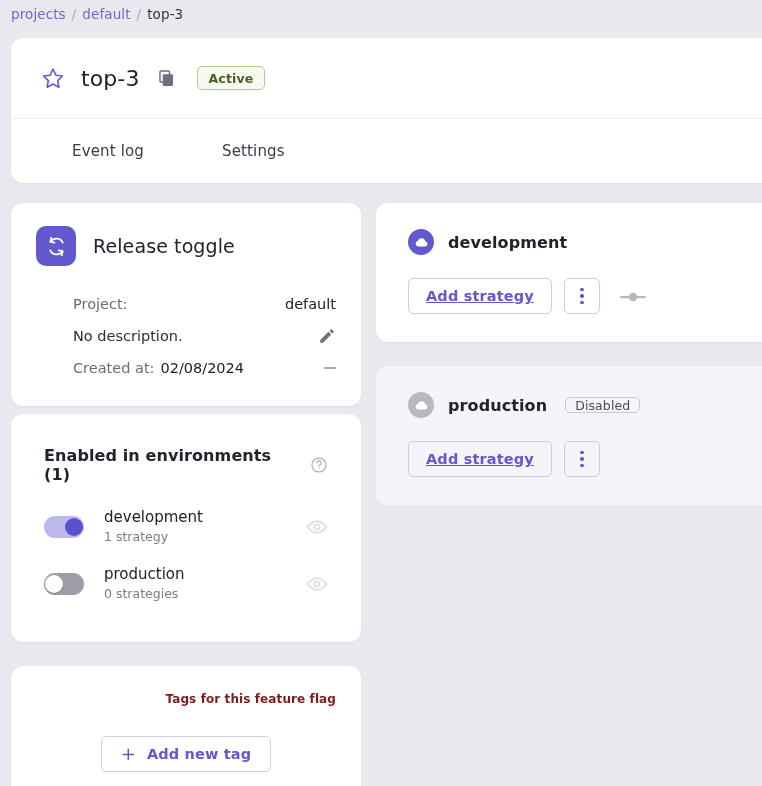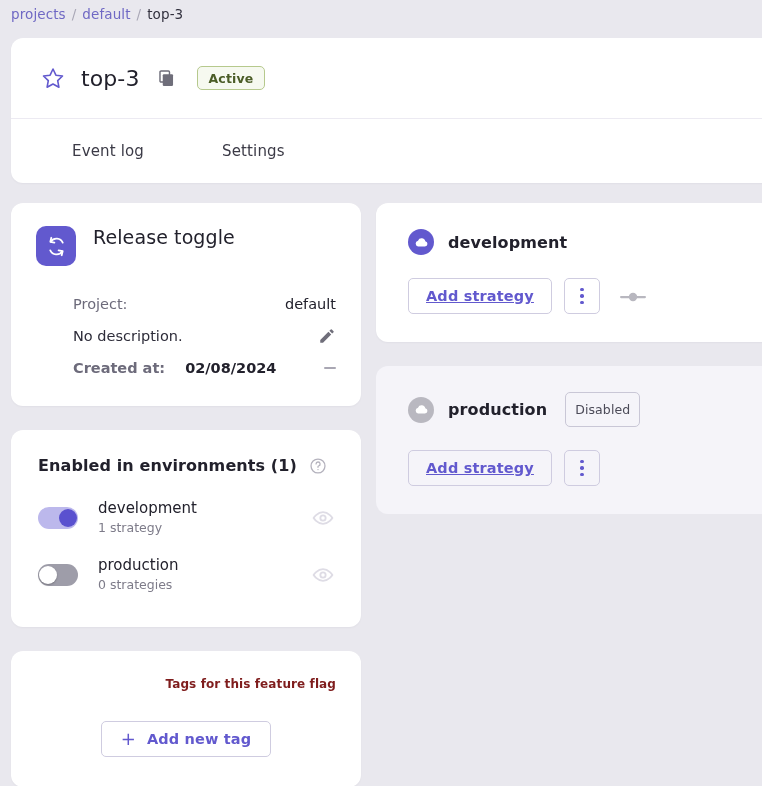--- a/index.html
+++ b/index.html
@@ -64,43 +64,43 @@
   
   .left-col { position: absolute; left: 11px; top: 203px; width: 350px; }
 
   .card {
     background: #ffffff; border-radius: 12px;
     box-shadow: 0 1px 2px rgba(30,30,60,.04);
   }
 
   
   .rt-card { padding: 23px 25px 22px 25px; }
-  .rt-head { display: flex; gap: 17px; margin-bottom: 22px; }
+  .rt-head { display: flex; align-items: center; gap: 17px; margin-bottom: 22px; }
   .rt-icon {
     width: 40px; height: 40px; border-radius: 10px; background: #6259ce;
     display: flex; align-items: center; justify-content: center; flex: none;
   }
   .rt-title { font-size: 19px; color: #22212c; letter-spacing: .1px; }
   .rt-row {
     display: flex; align-items: center; justify-content: space-between;
     min-height: 32px; padding: 6px 0; font-size: 14.5px; margin-left: 37px;
   }
   .rt-label { color: #6d6b7b; }
   .rt-value { color: #22212c; }
   .rt-desc { color: #2e2d3a; font-size: 14.5px; }
   .pencil-icon { width: 18px; height: 18px; cursor: pointer; }
   .dash-icon {
     display: inline-block; width: 12px; height: 2px; background: #a9a7b3; border-radius: 1px;
   }
-  .rt-created { display: flex; align-items: flex-end; gap: 20px; font-weight: bold; }
+  .rt-created { display: flex; align-items: flex-end; gap: 6px; }
   .rt-created .lbl { color: #6d6b7b; }
   .rt-created .val { color: #22212c; }
 
   
-  .env-card { margin-top: 24px; padding: 2px; }
+  .env-card { margin-top: 8px; padding: 8px; }
   .env-head {
     display: flex; align-items: center; gap: 12px;
     padding: 24px 25px 10px 25px;
   }
   .env-head-title { font-size: 16px; font-weight: 700; color: #22212c; letter-spacing: .1px; }
   .help-icon { width: 18px; height: 18px; cursor: pointer; }
   .env-list { padding: 4px 25px 22px 25px; }
   .env-item { display: flex; align-items: center; padding: 9px 0; }
   .switch { width: 40px; height: 22px; border-radius: 11px; position: relative; flex: none; cursor: pointer; }
   .switch .knob {
@@ -137,21 +137,21 @@
   .ep-head { display: flex; align-items: center; gap: 14px; margin-bottom: 23px; }
   .cloud-badge {
     width: 26px; height: 26px; border-radius: 50%; flex: none;
     display: flex; align-items: center; justify-content: center;
   }
   .cloud-badge.on { background: #6259ce; }
   .cloud-badge.off { background: #b9b8c0; }
   .ep-name { font-size: 16px; font-weight: 700; color: #22212c; letter-spacing: .1px; }
   .badge-disabled {
     display: inline-flex; align-items: center; justify-content: center;
-    height: 35px; padding: 0 9px; margin-left: 4px;
+    height: 16px; padding: 0 9px; margin-left: 4px;
     border: 1px solid #c9c7d6; border-radius: 5px; background: transparent;
     color: #4c4b58; font-size: 12.5px; letter-spacing: .1px;
   }
   .ep-actions { display: flex; align-items: center; gap: 12px; }
   .btn-strategy {
     border: 1px solid #cfcce0; border-radius: 5px; background: transparent;
     color: #6259ce; font-weight: 700; font-size: 14.5px; letter-spacing: .15px;
     padding: 0 17px; height: 36px; cursor: pointer;
     font-family: "DejaVu Sans", "Liberation Sans", sans-serif;
     text-decoration: underline;

